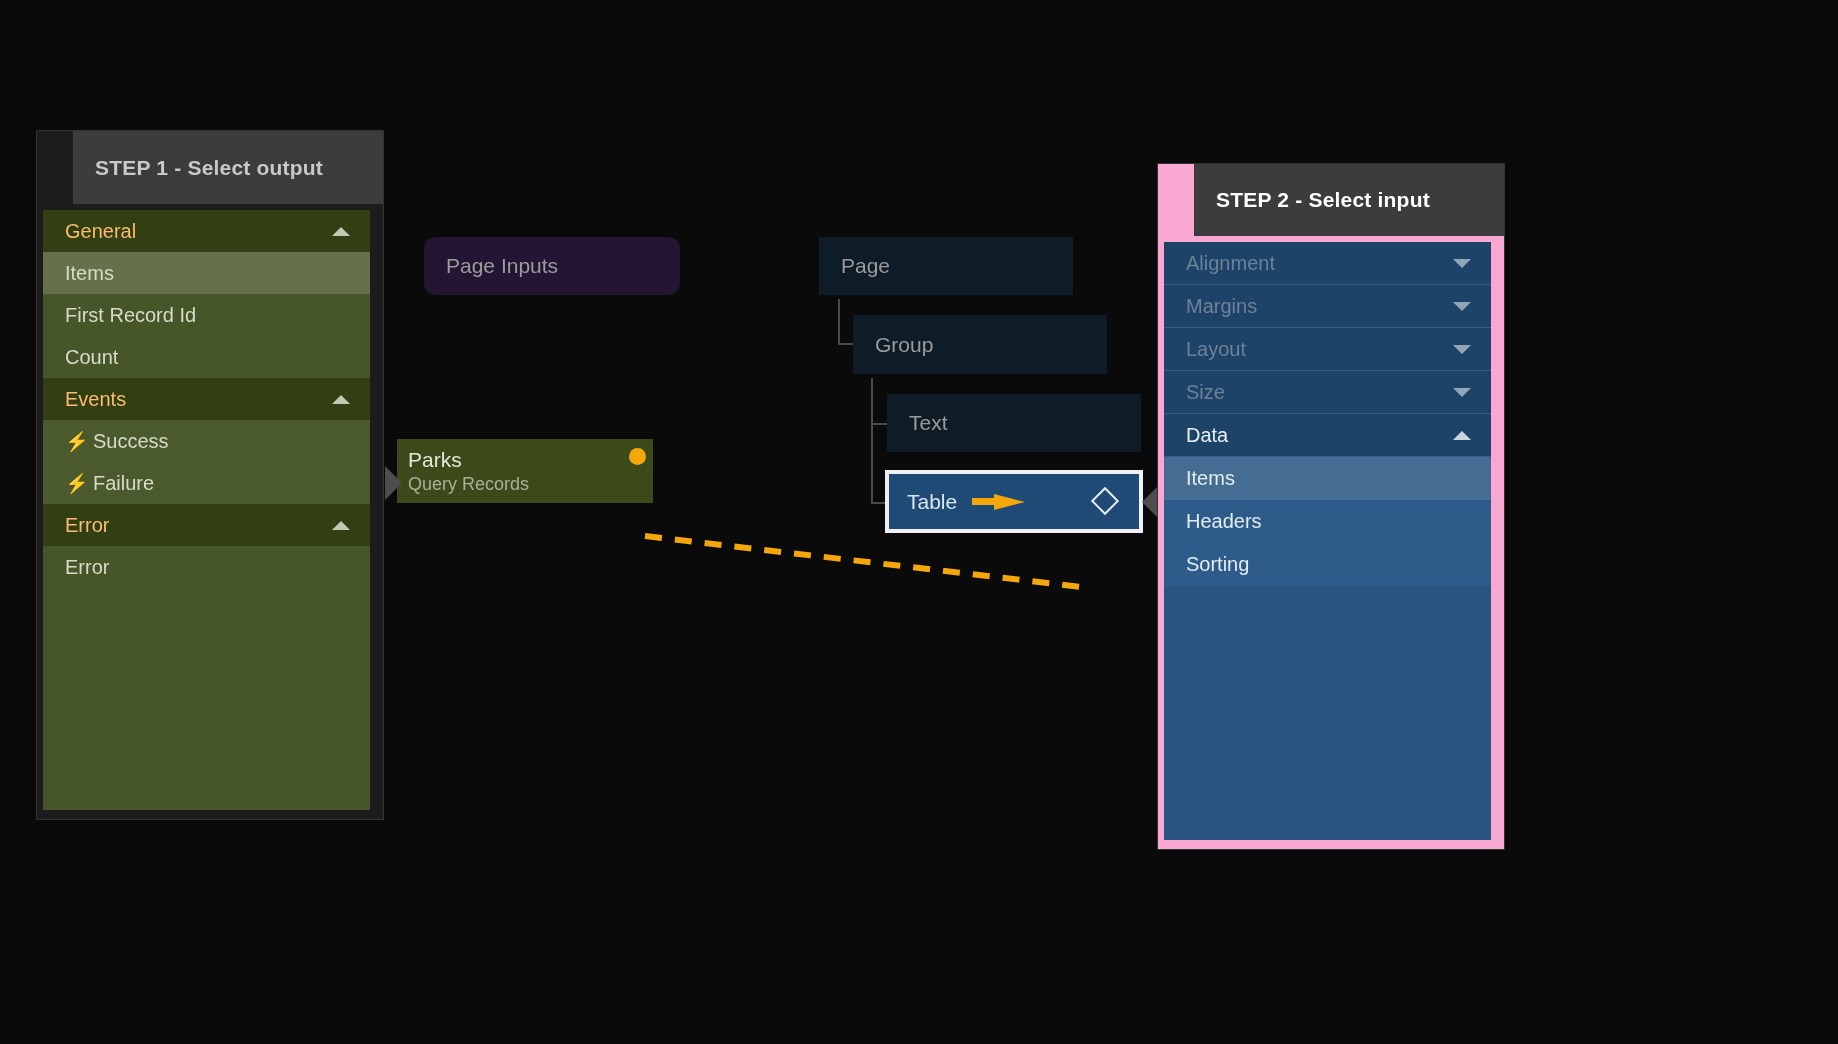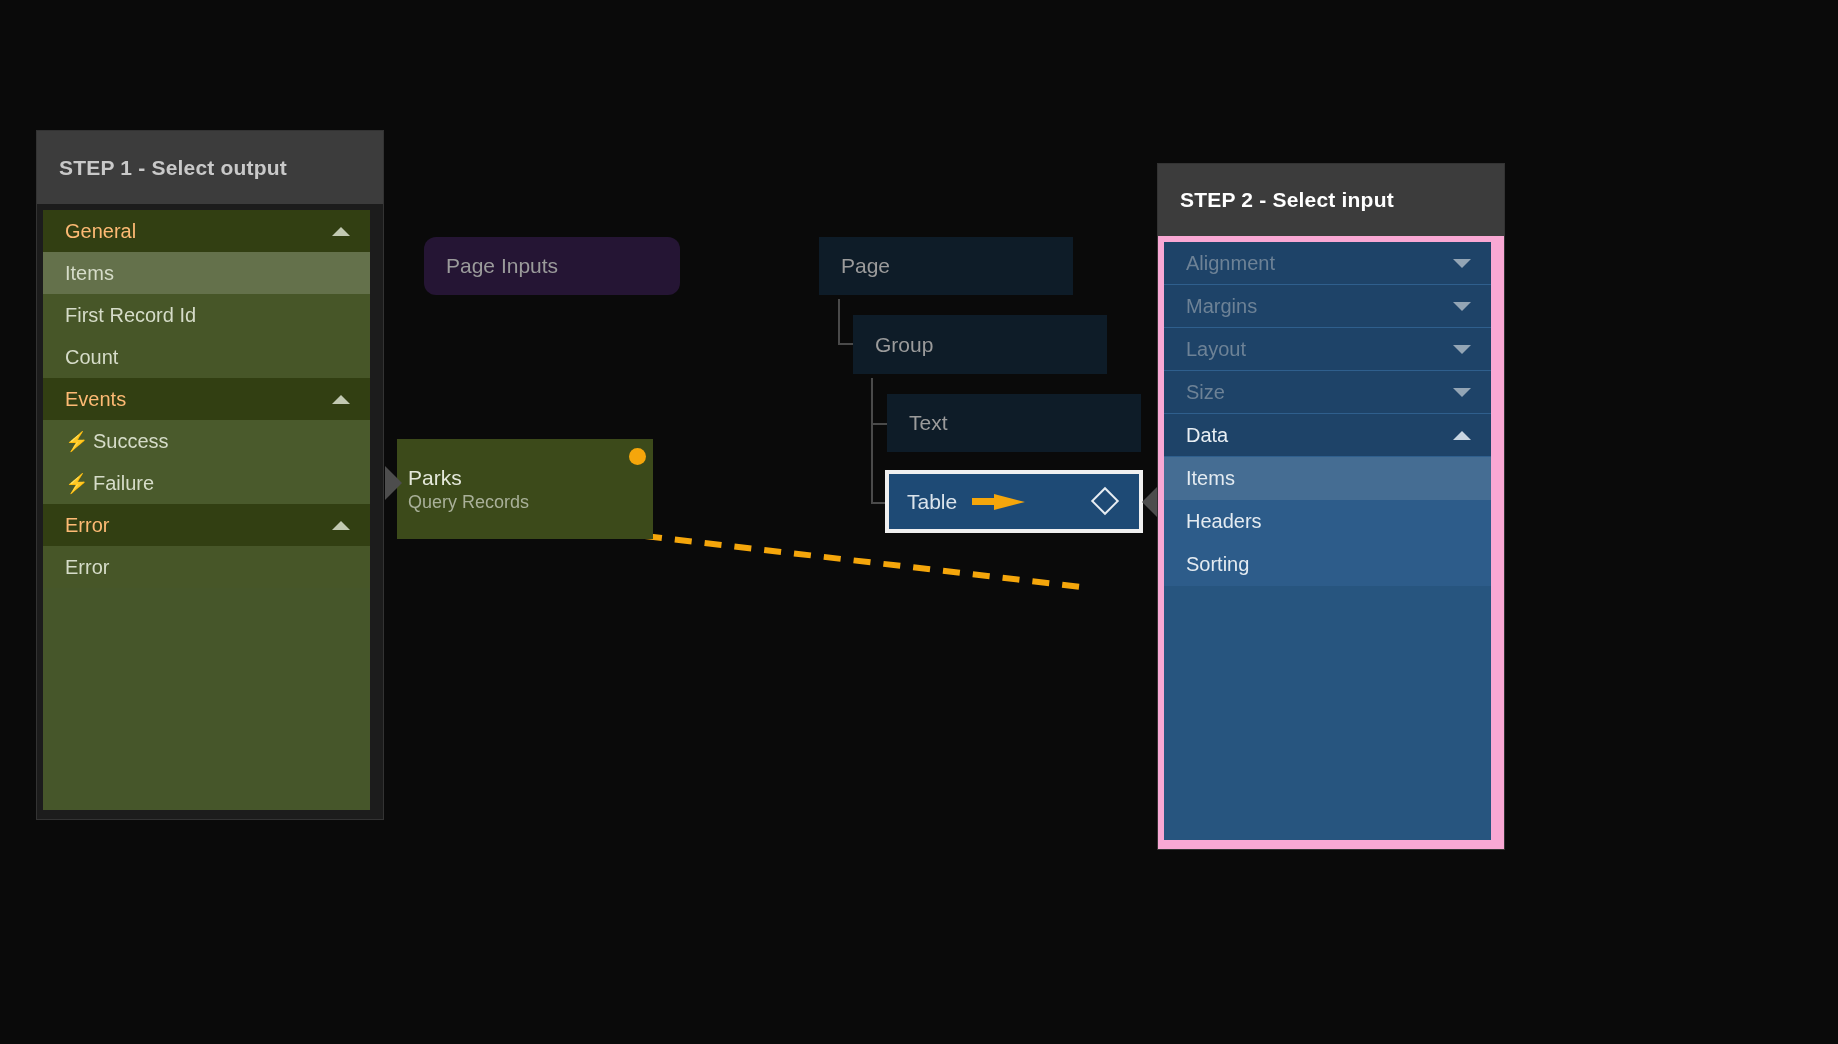--- a/index.html
+++ b/index.html
@@ -15,20 +15,21 @@
   
   .panel { position: absolute; background: #1f1f1f; border: 1px solid #2e2e2e; }
   .panel-header {
     background: #3c3c3c;
     color: #c9c9c9;
     font-size: 21px;
     font-weight: bold;
     letter-spacing: .2px;
     display: flex; align-items: center;
     padding: 0 22px;
+    margin-left: 36px;
   }
   .panel-body { position: relative; overflow: hidden; }
 
   
   #step1 { left: 36px; top: 130px; width: 348px; height: 690px; background:#1c1c1c; border:1px solid #333; }
   #step1 .panel-header { height: 73px; }
   #step1-body { position:absolute; left:6px; top:79px; right:13px; bottom:9px; background:#46562a; }
 
   .g-row {
     position: relative;
@@ -133,21 +134,21 @@
   <div class="node table" style="left:885px; top:470px; width:258px; height:63px; padding-left:18px;">
     <span>Table</span>
     <span class="diamond" style="right:24px; top:17px;"></span>
   </div>
 
   <svg class="link">
     <polygon points="994,494 1025,502 994,510" fill="#f5a60b"></polygon>
     <rect x="972" y="498" width="24" height="7" fill="#f5a60b"></rect>
   </svg>
 
-  <div class="node parks" style="left:397px; top:439px; width:256px; height:100px;padding-left:11px;">
+  <div class="node parks" style="left:397px; top:439px; width:256px; height:64px;padding-left:11px;">
     <span>Parks</span>
     <span class="sub">Query Records</span>
   </div>
   <div class="out-dot" style="left:629px; top:448px;"></div>
 
   <div class="tri-right" style="left:385px; top:466px;"></div>
   <div class="tri-left" style="left:1142px; top:485px;"></div>
 
   <div class="panel" id="step1">
     <div class="panel-header">

